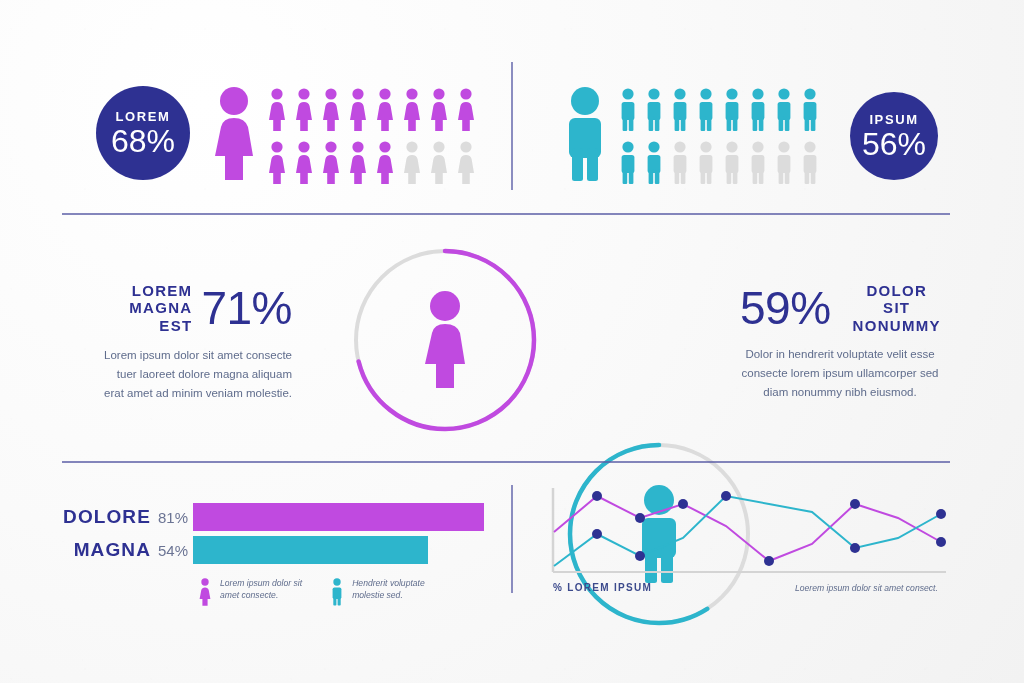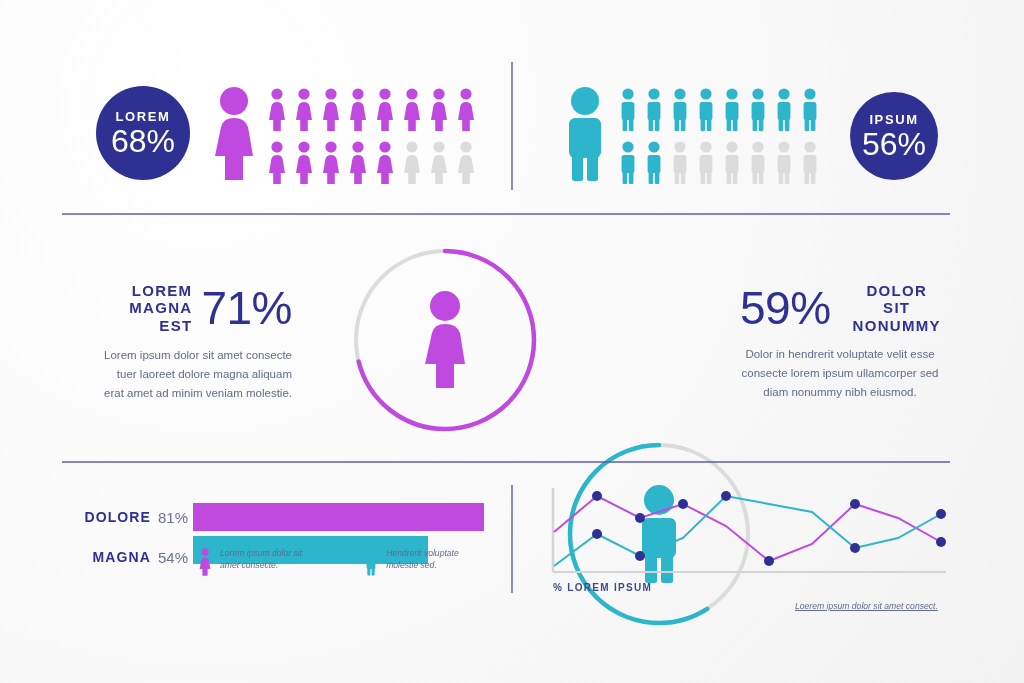--- a/index.html
+++ b/index.html
@@ -114,21 +114,21 @@
   .align-left { text-align: center; }
 
   
   .bar-label-row {
     display: flex;
     align-items: center;
     justify-content: flex-end;
     gap: 7px;
   }
   .bar-name {
-    font-size: 14px;
+    font-size: 19px;
     font-weight: 700;
     letter-spacing: 1.1px;
     color: #2e3192;
   }
   .bar-pct {
     font-size: 15px;
     font-weight: 400;
     color: #6b7494;
   }
   .bar {
@@ -422,32 +422,32 @@
     <div class="stat-body align-left" style="margin-top:11px;">Dolor in hendrerit voluptate velit esse consecte lorem ipsum ullamcorper sed diam nonummy nibh eiusmod.</div>
   </div>
 
   <div class="abs hdivider" style="left:62px; top:461px; width:888px;"></div>
 
   <div class="abs" style="left:78px; top:503px; width:110px;">
     <div class="bar-label-row" style="height:28px;">
       <span class="bar-name">DOLORE</span>
       <span class="bar-pct">81%</span>
     </div>
-    <div class="bar-label-row" style="height:28px; margin-top:12px;">
+    <div class="bar-label-row" style="height:28px; margin-top:5px;">
       <span class="bar-name">MAGNA</span>
       <span class="bar-pct">54%</span>
     </div>
   </div>
 
   <div class="abs" style="left:193px; top:503px; width:360px;">
     <div class="bar" style="width:291px; background:#c04ae0;"></div>
     <div class="bar" style="width:235px; background:#2db5cc; margin-top:5px;"></div>
   </div>
 
-  <div class="abs" style="left:198px; top:548px; display:flex; gap:62px;">
+  <div class="abs" style="left:198px; top:578px; display:flex; gap:28px;">
     <div class="legend-item">
       <svg width="14" height="28" viewBox="0 0 14 28">
         <circle cx="7" cy="4" r="3.7" fill="#c04ae0"></circle>
         <path d="M7 9.5 q-3 0 -3.7 2.6 L1.6 21 h2.8 v6.8h5.2V21h2.8 L10.7 12.1 q-0.7 -2.6 -3.7 -2.6 z" fill="#c04ae0"></path>
       </svg>
       <span class="legend-text">Lorem ipsum dolor sit
 amet consecte.</span>
     </div>
     <div class="legend-item">
       <svg width="14" height="28" viewBox="0 0 14 28">
@@ -486,15 +486,15 @@
         <circle cx="49" cy="48" r="5"></circle>
         <circle cx="92" cy="70" r="5"></circle>
         <circle cx="178" cy="10" r="5"></circle>
         <circle cx="307" cy="62" r="5"></circle>
         <circle cx="393" cy="28" r="5"></circle>
       </g>
     </svg>
   </div>
 
   <div class="abs axis-label" style="left:553px; top:582px;">% LOREM IPSUM</div>
-  <div class="abs axis-note" style="left:795px; top:601px;text-decoration:underline;">Loerem ipsum dolor sit amet consect.</div>
+  <div class="abs axis-note" style="left:795px; top:583px;">Loerem ipsum dolor sit amet consect.</div>
 
 </div>
 
 </body></html>

